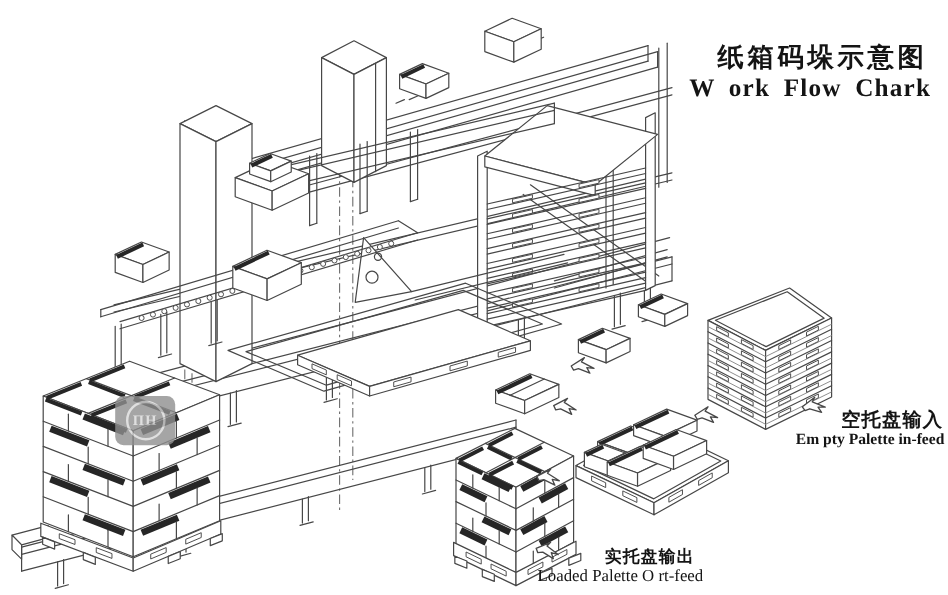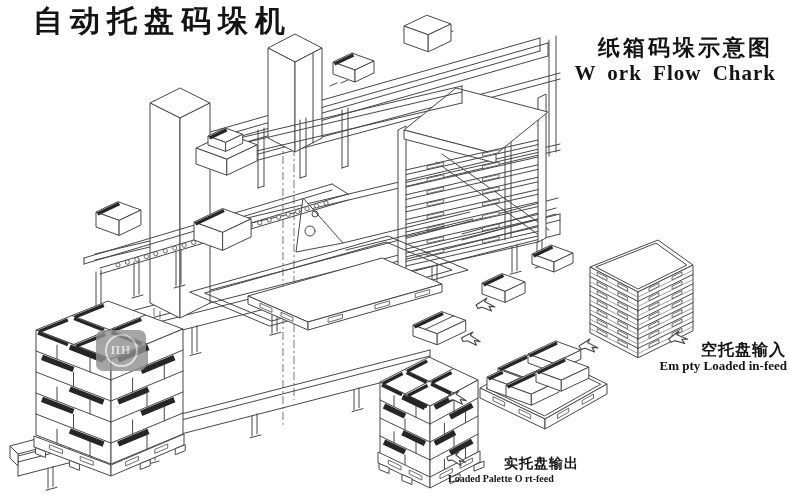--- a/index.html
+++ b/index.html
@@ -16,21 +16,21 @@
   .bd2{stroke:var(--dark);stroke-width:5.5;fill:none;stroke-linecap:butt}
   .dd {fill:none;stroke:#6a6a6a;stroke-width:.9;stroke-dasharray:8 3 2 3}
   .arr{fill:#fdfdfd;stroke:var(--line);stroke-width:1.1;stroke-linejoin:round}
   .t{position:absolute;white-space:nowrap;color:#141414;z-index:3;}
   #title        {left:33px;top:1px;font-size:30px;font-weight:600;letter-spacing:7px}
   #subcn        {right:17px;top:33px;font-size:22px;font-weight:600;letter-spacing:3px}
   #suben        {right:14px;top:61px;font-size:21px;font-weight:600;letter-spacing:1px;word-spacing:5px}
   #lbl-empty-cn {right:4px;top:340px;font-size:16px;font-weight:700;letter-spacing:1px}
   #lbl-empty-en {right:3px;top:358px;font-size:13px;font-weight:700}
   #lbl-loaded-cn{left:504px;top:455px;font-size:14px;font-weight:700;letter-spacing:1px}
-  #lbl-loaded-en{left:448px;top:473px;font-size:10px;font-weight:700}
+  #lbl-loaded-en{left:448px;top:473px;font-size:14px;font-weight:400}
   #wm{position:absolute;left:96px;top:330px;width:50px;height:41px;background:var(--wmbg);
       opacity:.8;border-radius:7px;display:flex;align-items:center;justify-content:center;z-index:2}
   #wm .c{width:29px;height:29px;border:2.5px solid var(--wmfg);border-radius:50%;
       display:flex;align-items:center;justify-content:center;color:var(--wmfg);
       font-weight:700;font-size:12px;letter-spacing:1px}
 </style>
 </head>
 <body>
 
 <div id="stage">
@@ -497,20 +497,19 @@
         <use transform="translate(448,450) rotate(10)" class="arr" href="#arr"></use>
       </g>
   </svg>
 
   <div id="wm">
     <div class="c">
       <span>ПН</span>
     </div>
   </div>
 
-  <div class="t" id="title">自动托盘码垛机</div>
   <div class="t" id="suben">W ork Flow  Chark</div>
   <div class="t" id="subcn">纸箱码垛示意图</div>
   <div class="t" id="lbl-empty-cn">空托盘输入</div>
-  <div class="t" id="lbl-empty-en">Em pty Loaded in-feed</div>
+  <div class="t" id="lbl-empty-en">Em pty Palette in-feed</div>
   <div class="t" id="lbl-loaded-cn">实托盘输出</div>
   <div class="t" id="lbl-loaded-en">Loaded Palette O rt-feed</div>
 </div>
 
 </body></html>

